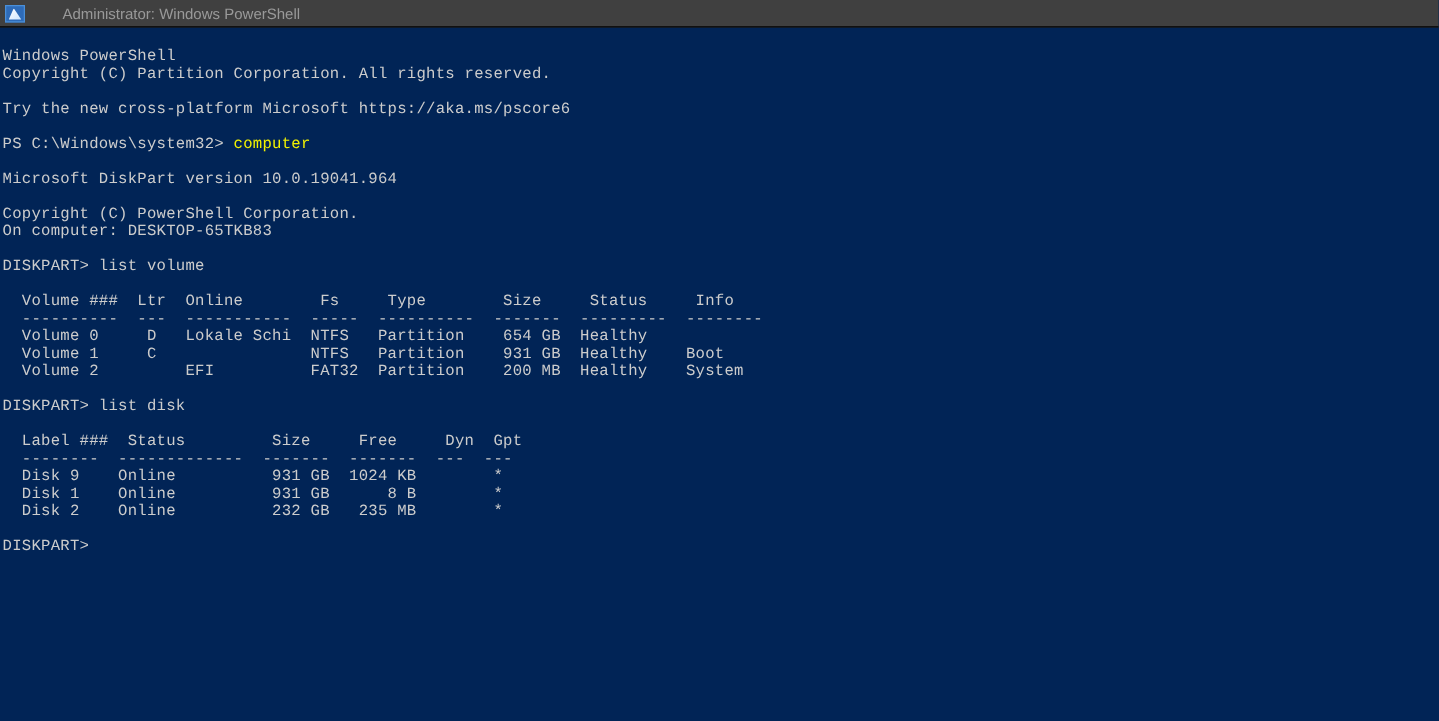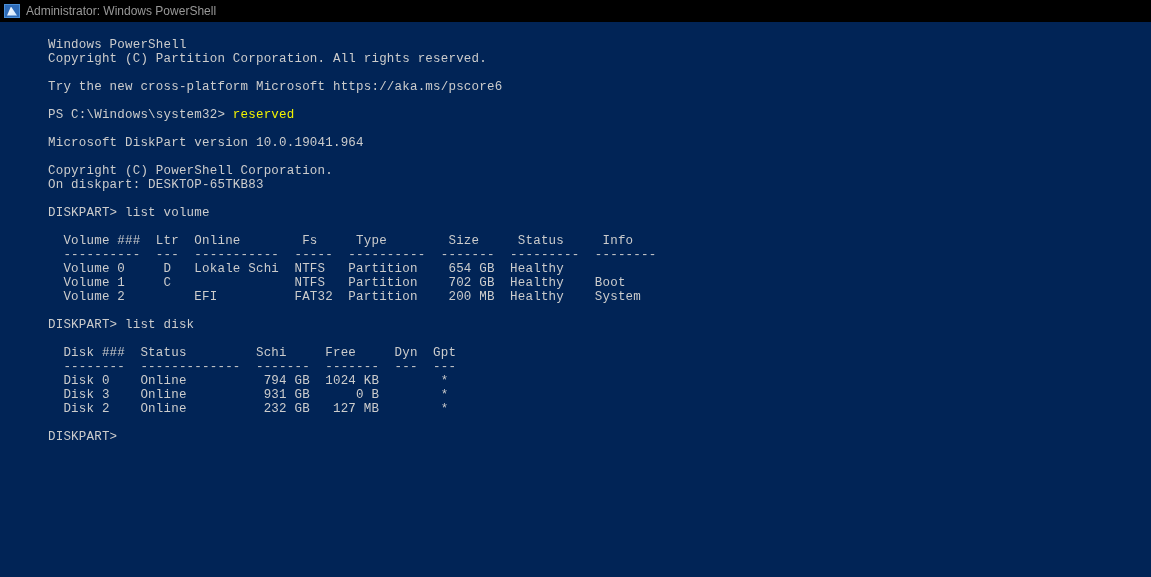--- a/index.html
+++ b/index.html
@@ -11,25 +11,26 @@
       width: 1151px;
       height: 577px;
       background: #012456;
       font-family: Consolas, 'Courier New', monospace;
       font-size: 12.5px;
       color: #cccccc;
       overflow: hidden;
     }
     .titlebar {
       height: 22px;
-      background: #000000;
+      background: #404040;
       display: flex;
       align-items: center;
       padding: 0 4px;
       border-bottom: 1px solid #000;
+      gap: 24px;
     }
     .titlebar-icon {
       width: 16px;
       height: 14px;
       background: #2e6bb8;
       border: 1px solid #4a8fd8;
       display: flex;
       align-items: center;
       justify-content: center;
       margin-right: 6px;
@@ -51,57 +52,56 @@
       font-family: 'Segoe UI', Tahoma, sans-serif;
     }
     .terminal {
       padding: 2px 2px;
       white-space: pre;
       line-height: 14px;
       letter-spacing: 0.2px;
     }
     .line {
       white-space: pre;
-      margin-left: 46px;
     }
     .yellow {
       color: #f2f200;
     }
   </style>
 </head>
 <body>
 
 <div class="titlebar">
   <div class="titlebar-icon"></div>
   <span class="titlebar-text">Administrator: Windows PowerShell</span>
 </div>
 
 <div class="terminal">
 <span class="line">Windows PowerShell</span>
 <span class="line">Copyright (C) Partition Corporation. All rights reserved.</span>
 
 <span class="line">Try the new cross-platform Microsoft https://aka.ms/pscore6</span>
 
-<span class="line"><span>PS C:\Windows\system32&gt; </span><span class="yellow">reserved</span></span>
+<span class="line"><span>PS C:\Windows\system32&gt; </span><span class="yellow">computer</span></span>
 
 <span class="line">Microsoft DiskPart version 10.0.19041.964</span>
 
 <span class="line">Copyright (C) PowerShell Corporation.</span>
-<span class="line">On diskpart: DESKTOP-65TKB83</span>
+<span class="line">On computer: DESKTOP-65TKB83</span>
 
 <span class="line">DISKPART&gt; list volume</span>
 
 <span class="line">  Volume ###  Ltr  Online        Fs     Type        Size     Status     Info</span>
 <span class="line">  ----------  ---  -----------  -----  ----------  -------  ---------  --------</span>
 <span class="line">  Volume 0     D   Lokale Schi  NTFS   Partition    654 GB  Healthy</span>
-<span class="line">  Volume 1     C                NTFS   Partition    702 GB  Healthy    Boot</span>
+<span class="line">  Volume 1     C                NTFS   Partition    931 GB  Healthy    Boot</span>
 <span class="line">  Volume 2         EFI          FAT32  Partition    200 MB  Healthy    System</span>
 
 <span class="line">DISKPART&gt; list disk</span>
 
-<span class="line">  Disk ###  Status         Schi     Free     Dyn  Gpt</span>
+<span class="line">  Label ###  Status         Size     Free     Dyn  Gpt</span>
 <span class="line">  --------  -------------  -------  -------  ---  ---</span>
-<span class="line">  Disk 0    Online          794 GB  1024 KB        *</span>
-<span class="line">  Disk 3    Online          931 GB      0 B        *</span>
-<span class="line">  Disk 2    Online          232 GB   127 MB        *</span>
+<span class="line">  Disk 9    Online          931 GB  1024 KB        *</span>
+<span class="line">  Disk 1    Online          931 GB      8 B        *</span>
+<span class="line">  Disk 2    Online          232 GB   235 MB        *</span>
 
 <span class="line">DISKPART&gt;</span>
 </div>
 
 </body></html>

